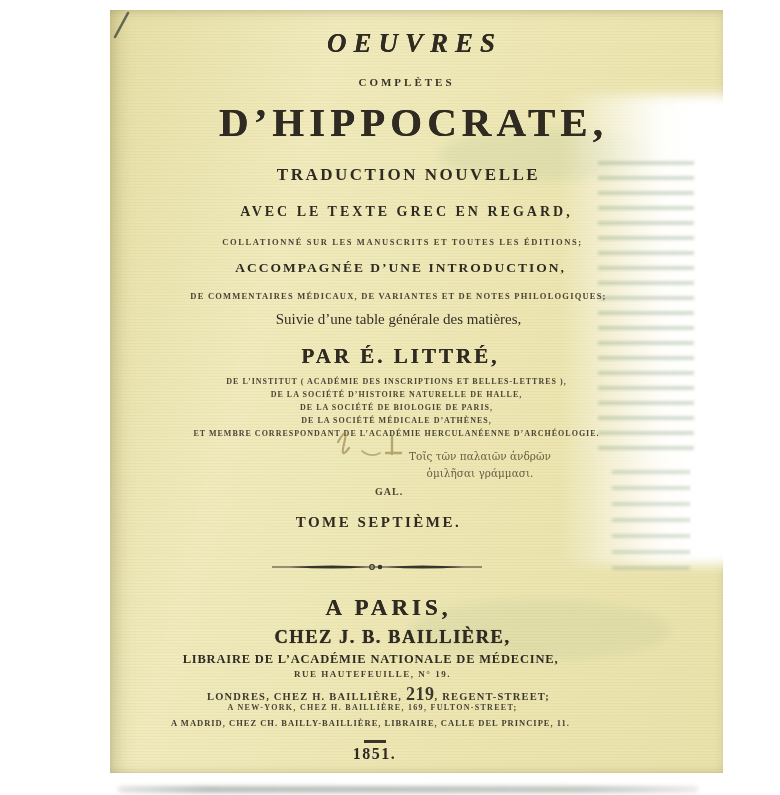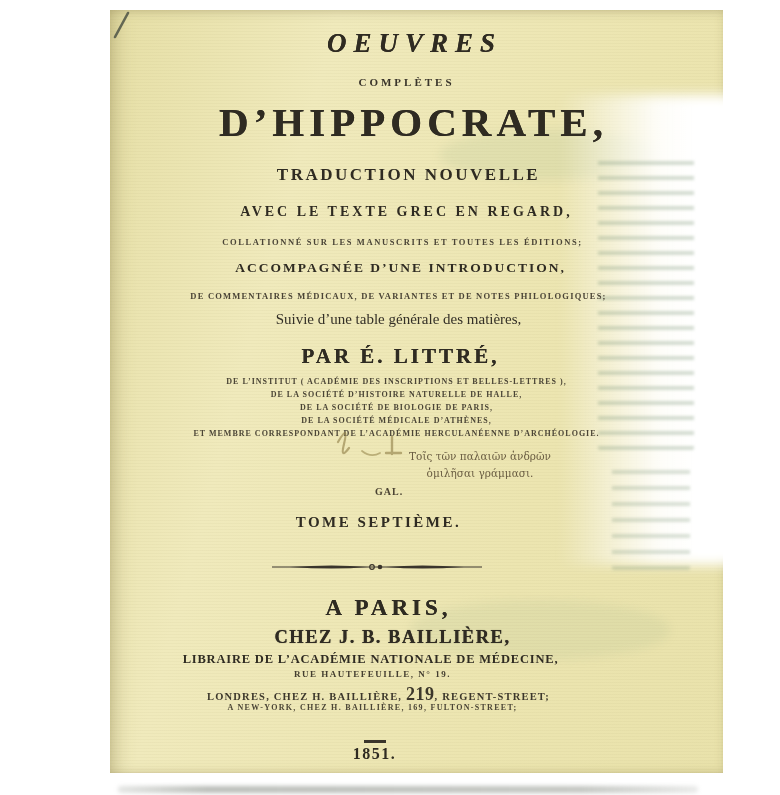--- a/index.html
+++ b/index.html
@@ -131,19 +131,20 @@
         <circle cx="108" cy="5" r="2.3" fill="#3a352c"></circle>
       </svg>
     </div>
 
     <div class="l a-paris">A PARIS,</div>
     <div class="l publisher">CHEZ J. B. BAILLIÈRE,</div>
     <div class="l librairie">LIBRAIRE DE L’ACADÉMIE NATIONALE DE MÉDECINE,</div>
     <div class="l rue">RUE HAUTEFEUILLE, N° 19.</div>
     <div class="l londres"><span>LONDRES, CHEZ H. BAILLIÈRE, </span><span class="big">219</span><span>, REGENT-STREET;</span></div>
     <div class="l newyork">A NEW-YORK, CHEZ H. BAILLIÈRE, 169, FULTON-STREET;</div>
+    <div class="l madrid">A MADRID, CHEZ CH. BAILLY-BAILLIÈRE, LIBRAIRE, CALLE DEL PRINCIPE, 11.</div>
 
     <div class="year-rule"></div>
     <div class="l year">1851.</div>
   </div>
 </div>
 
 <div class="blur-strip"></div>
 
 </body></html>

